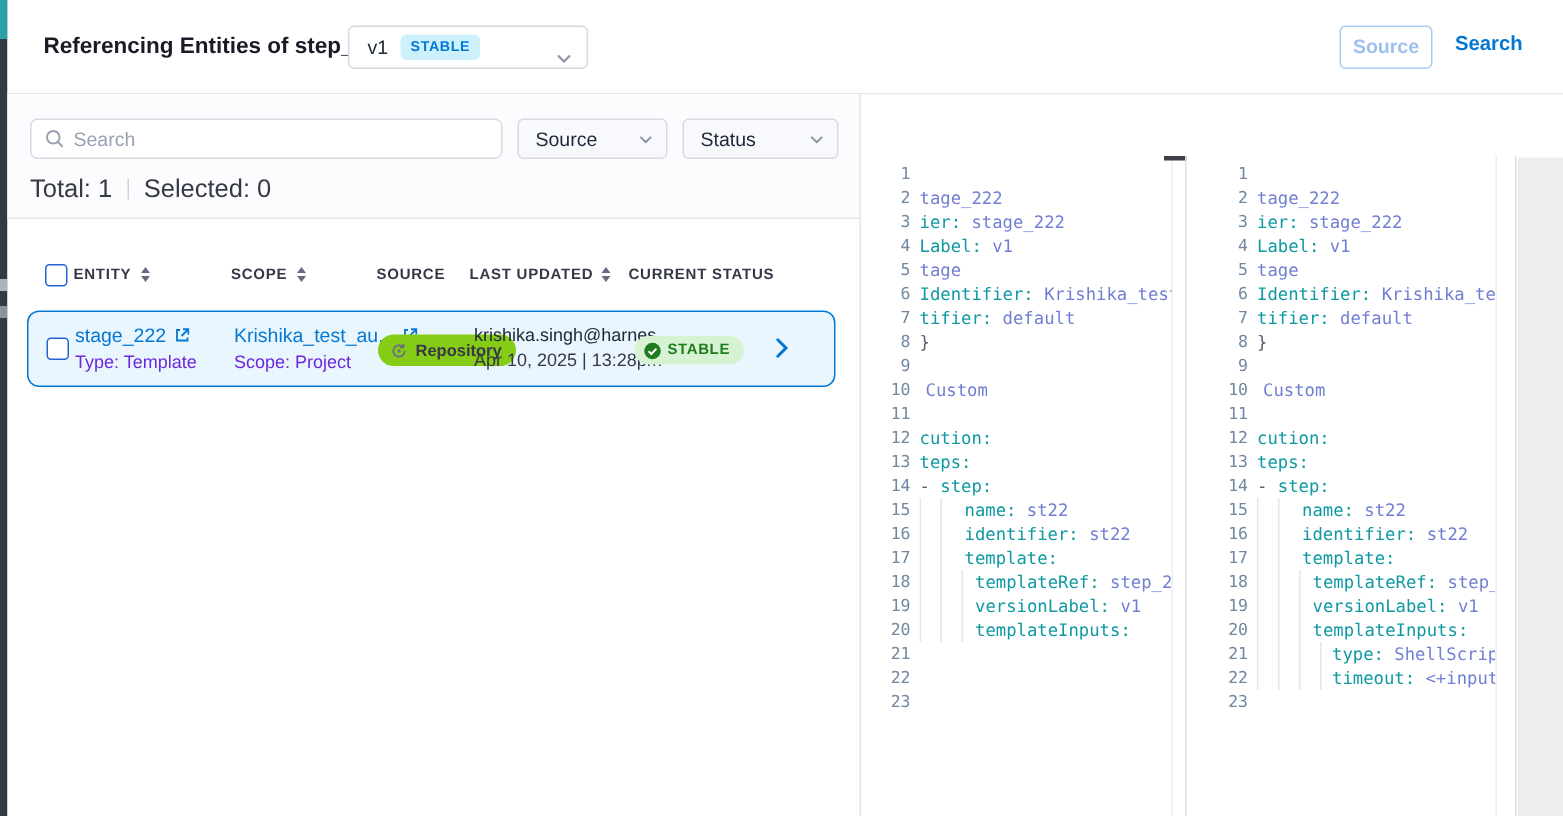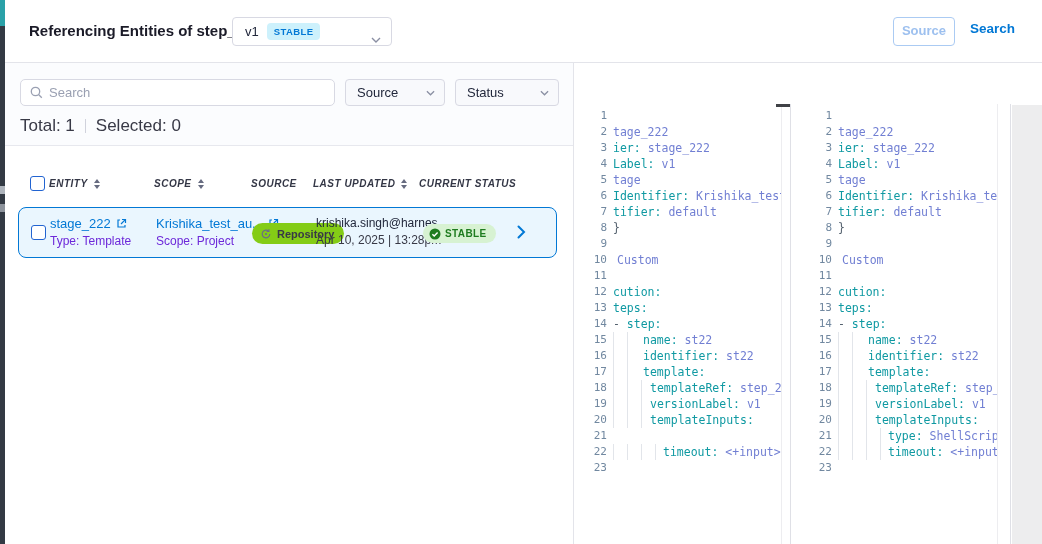--- a/index.html
+++ b/index.html
@@ -37,21 +37,21 @@
       display:flex;align-items:center;justify-content:space-between;padding:0 9px 0 11px;cursor:pointer;}
   .dd .dlabel{font-size:13px;color:#22283c;}
   .dd-source{left:340px;width:78px;}
   .dd-status{left:450px;width:82px;}
   .totals{position:absolute;left:15px;top:53px;display:flex;align-items:center;font-size:17px;color:#383946;}
   .totals .sep{display:inline-block;width:1px;height:14px;background:#d0d2dc;margin:0 10px;}
 
   
   .thead{position:absolute;left:0;top:113px;width:100%;height:18px;font-size:10px;font-weight:bold;
          letter-spacing:.5px;color:#343746;}
-  .th{position:absolute;top:2px;display:inline-flex;align-items:center;font-style:italic;}
+  .th{position:absolute;top:2px;display:inline-flex;align-items:flex-start;}
   .checkbox{width:15px;height:15px;border:1.5px solid #2264d1;border-radius:3px;background:#fff;box-sizing:border-box;cursor:pointer;}
   .th-check{position:absolute;left:25px;top:0;}
   .th-entity{left:44px;} .th-scope{left:149px;} .th-source{left:246px;} .th-updated{left:308px;} .th-status{left:414px;}
   .sort{display:inline-flex;flex-direction:column;margin-left:6px;row-gap:2px;}
   .sort i{display:block;width:0;height:0;border-left:3.5px solid transparent;border-right:3.5px solid transparent;}
   .sort .up{border-bottom:4px solid #666b80;}
   .sort .down{border-top:4px solid #666b80;}
 
   
   .row{position:absolute;left:13px;top:144px;width:539px;height:51px;background:#eaf6fe;border:1px solid #0278d5;
@@ -314,21 +314,20 @@
           </div>
           <div class="cl">
             <span class="ln">20</span>
             <span class="lb"><span class="gd" style="left: 0px;"></span><span class="gd" style="left: 14px;"></span><span class="gd" style="left: 28px;"></span><span style="padding-left: 37px; display: inline-block;"><span class="s-k">templateInputs:</span></span></span>
           </div>
           <div class="cl">
             <span class="ln">21</span>
           </div>
           <div class="cl">
             <span class="ln">22</span>
-            <span class="lb"><span class="gd" style="left: 0px;"></span><span class="gd" style="left: 14px;"></span><span class="gd" style="left: 28px;"></span><span class="gd" style="left: 42px;"></span><span style="padding-left: 50px; display: inline-block;"><span class="s-k">timeout:</span><span class="s-v"> &lt;+input&gt;</span></span></span>
           </div>
           <div class="cl">
             <span class="ln">23</span>
             <span class="lb"><span style="padding-left: 0px; display: inline-block;"></span></span>
           </div>
         </div>
     </div>
     <div class="pane pane-refresh">
       <div class="code">
           <div class="cl">

